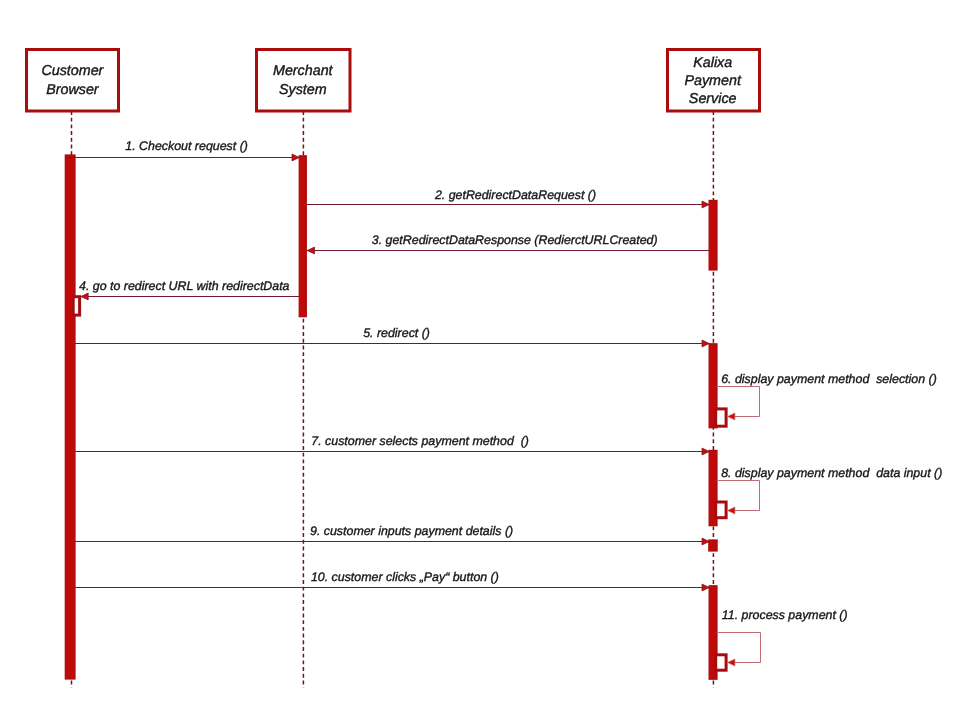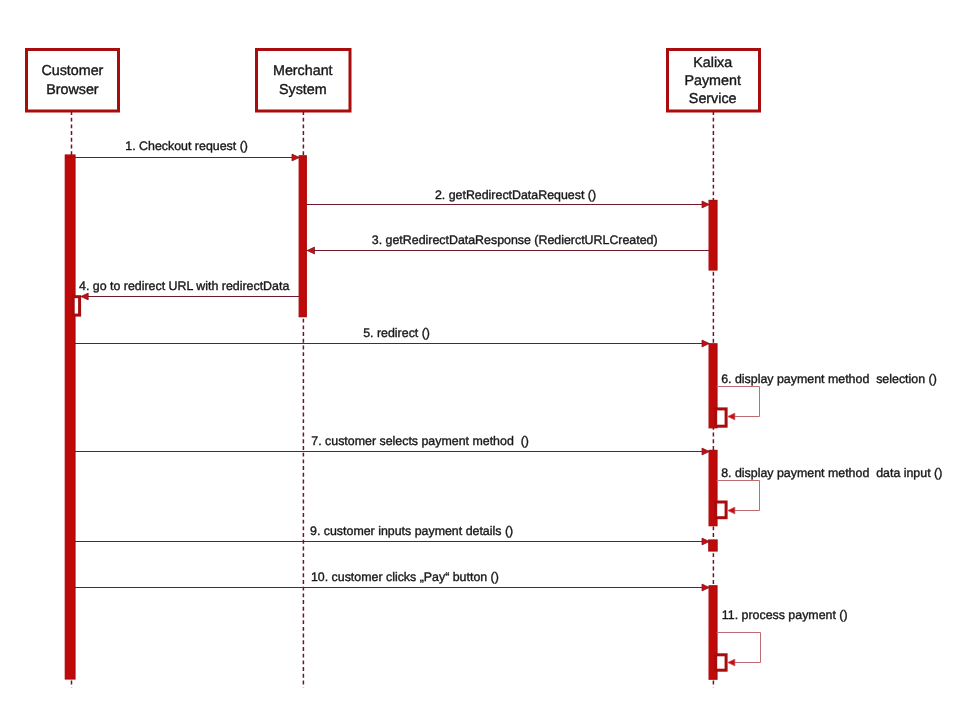--- a/index.html
+++ b/index.html
@@ -1,20 +1,20 @@
 <!DOCTYPE html>
 <html><head>
 <meta charset="utf-8">
 <title>Kalixa Payment Sequence Diagram</title>
 <style>
   html,body{margin:0;padding:0;background:#ffffff;}
   body{width:960px;height:720px;overflow:hidden;
        font-family:"Liberation Sans",sans-serif;
        -webkit-font-smoothing:antialiased;text-rendering:geometricPrecision;}
-  #canvas{position:relative;width:960px;height:541px;background:#ffffff;}
+  #canvas{position:relative;width:960px;height:541px;background:#ffffff;font-style:italic;}
   svg#diagram{display:block;position:absolute;left:0;top:0;}
   text{font-family:"Liberation Sans",sans-serif;}
   svg#diagram{will-change:transform;}
   .ll-title{font-size:14.3px;fill:#17171A;text-anchor:middle;
             stroke:#17171A;stroke-width:0.38px;paint-order:stroke fill;}
   .msg-label{font-size:12.4px;fill:#17171A;stroke:#17171A;stroke-width:0.36px;paint-order:stroke fill;}
 </style>
 </head>
 <body>
 

